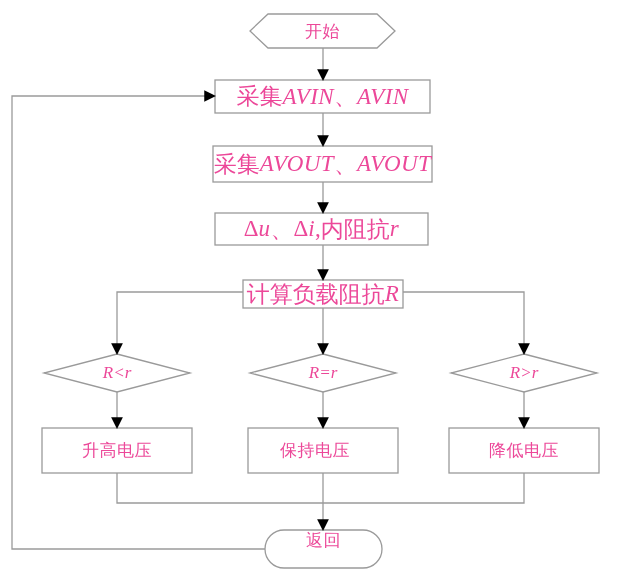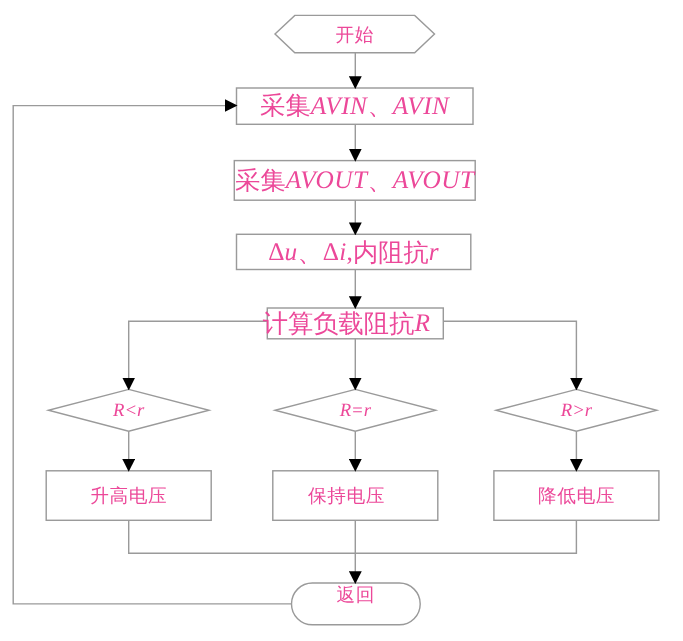--- a/index.html
+++ b/index.html
@@ -128,21 +128,21 @@
       <span>Δ</span>
       <i>u</i>
       <span>、</span>
       <span>Δ</span>
       <i>i</i>
       <span>,</span>
       <span>内阻抗</span>
       <i>r</i>
     </div>
 
-  <div class="node-label mixed" style="left:243px; top:280px; width:144px; height:28px;">
+  <div class="node-label mixed" style="left:243px; top:280px; width:160px; height:28px;">
       <span>计算负载阻抗</span>
       <i>R</i>
     </div>
 
   <div class="node-label math" style="left:44px; top:355px; width:146px; height:36px;">
       <span>R</span>
       <span>&lt;</span>
       <span>r</span>
     </div>
 

